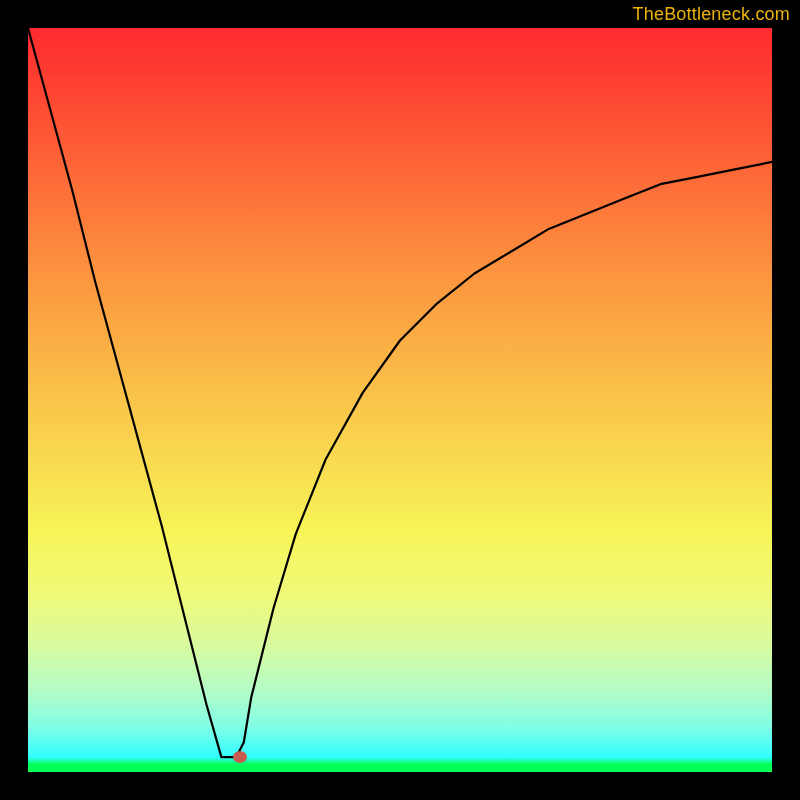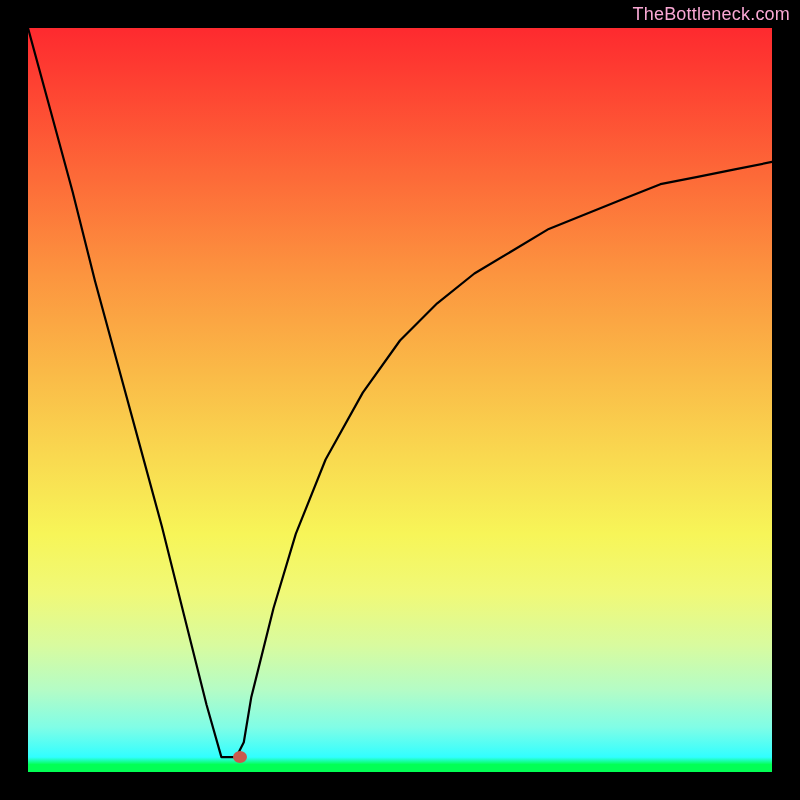--- a/index.html
+++ b/index.html
@@ -45,21 +45,21 @@
     position: absolute;
     left: 0;
     top: 0;
     width: 744px;
     height: 744px;
   }
   .watermark {
     position: absolute;
     top: 4px;
     right: 10px;
-    color: #f9a8d4;
+    color: #eab308;
     font-size: 18px;
     letter-spacing: 0.2px;
     font-weight: 400;
   }
   .dot {
     fill: #c85a4e;
   }
   .curve {
     fill: none;
     stroke: #000;

